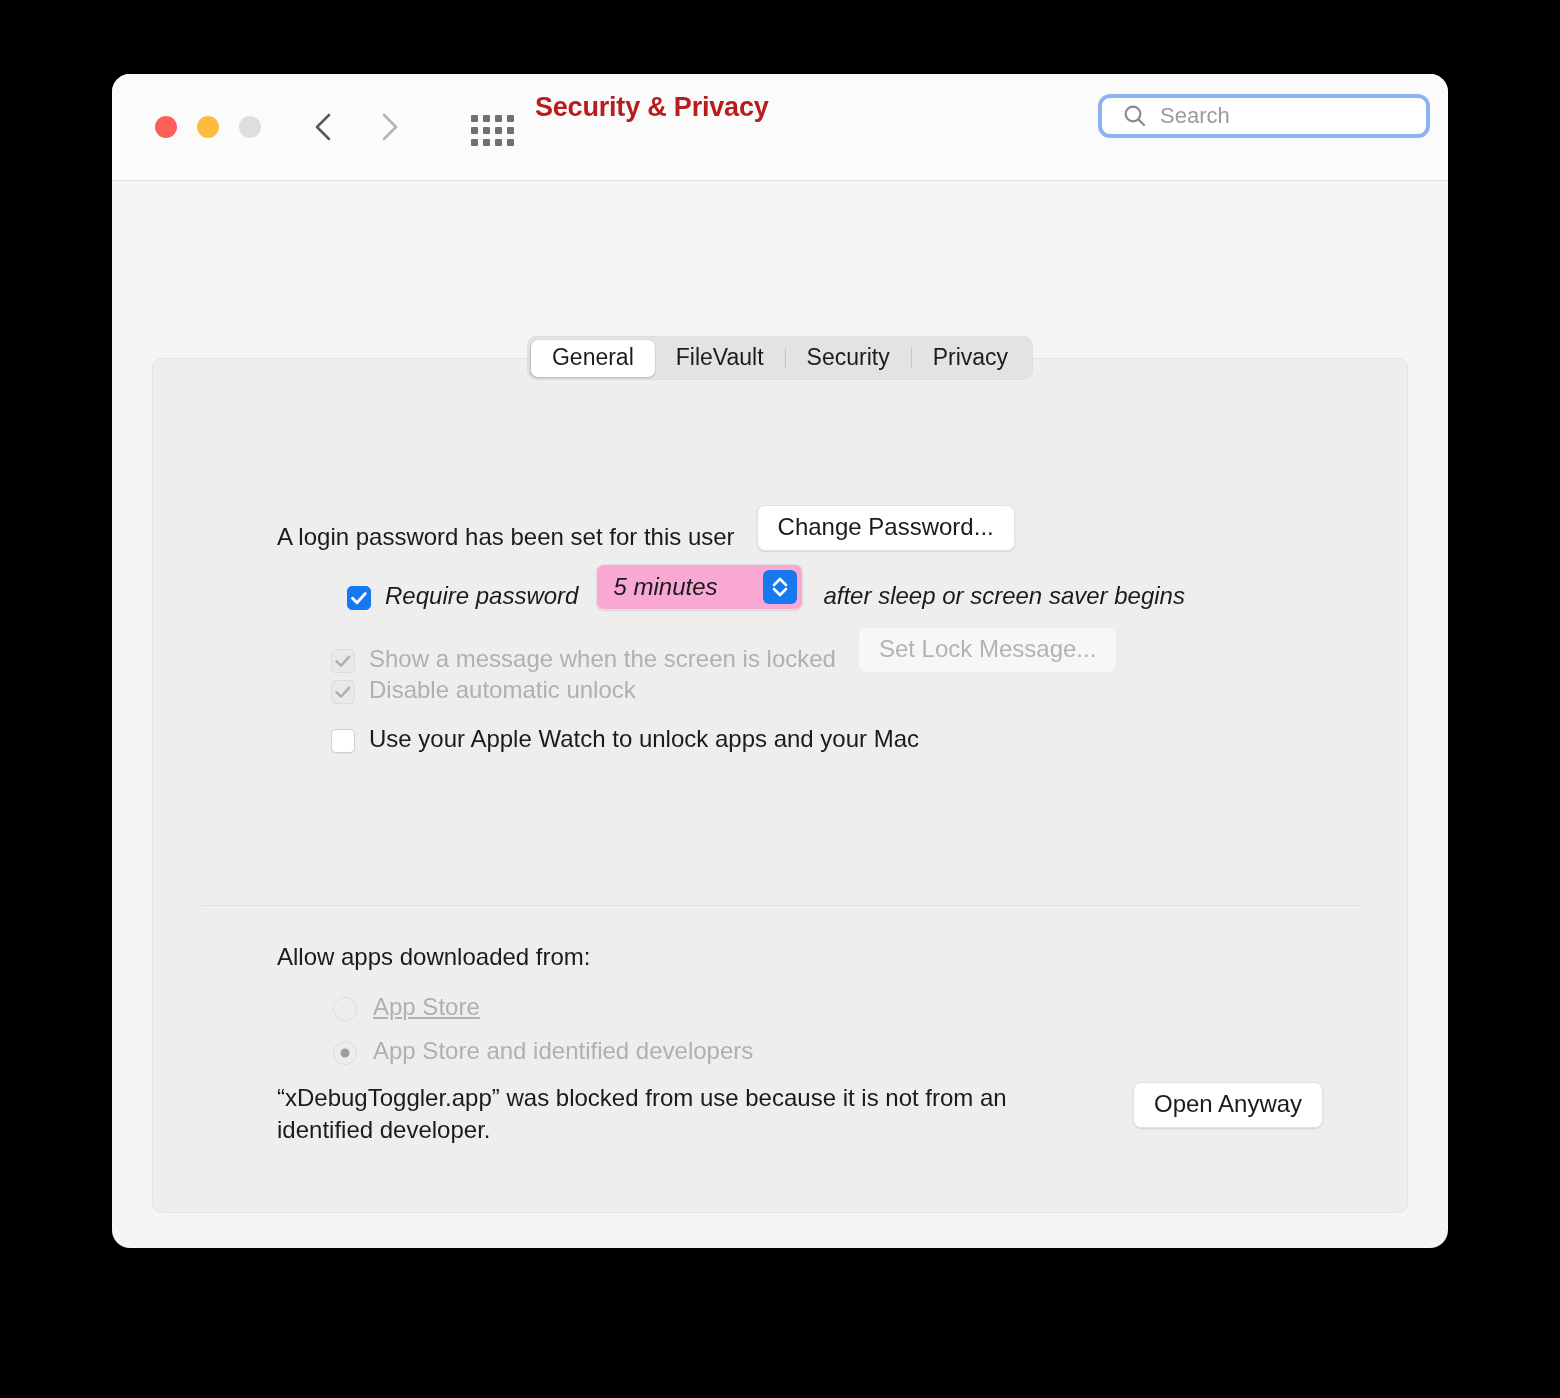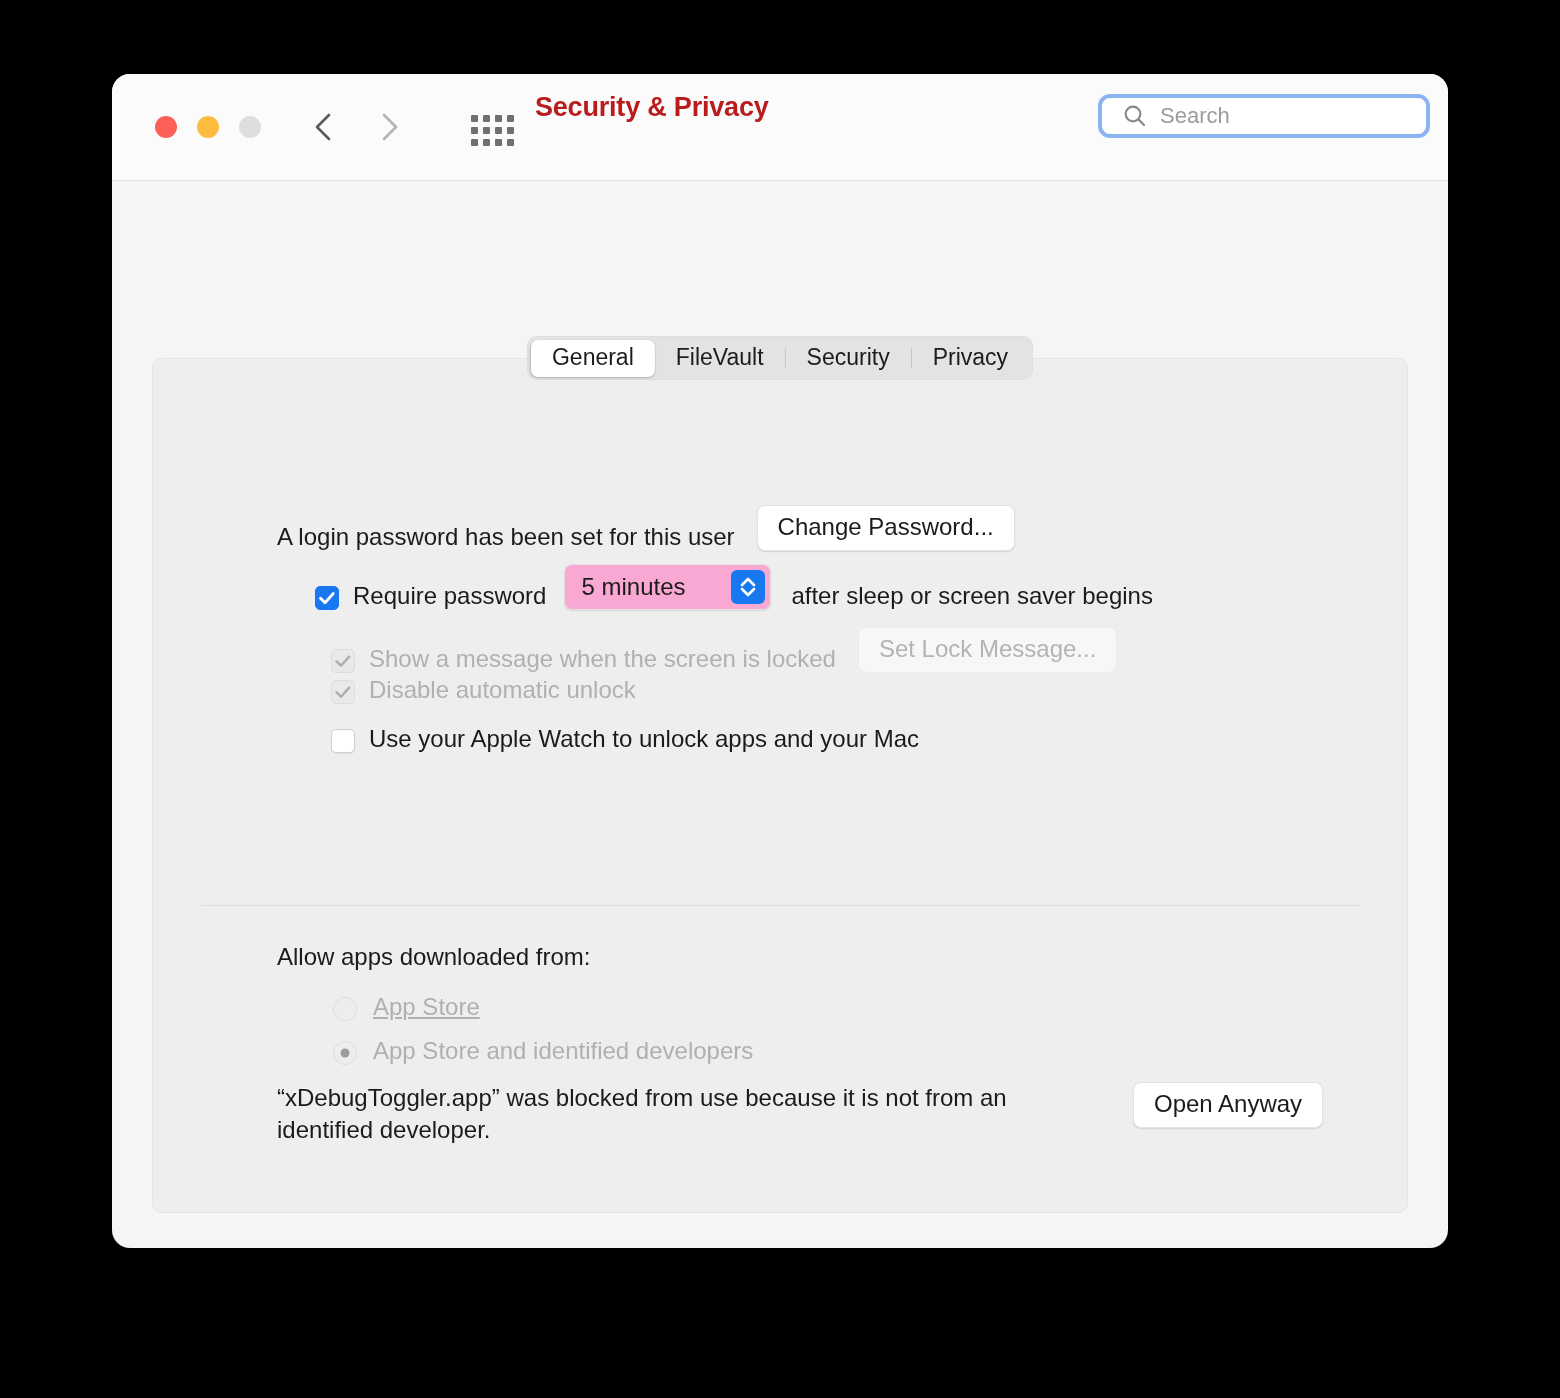--- a/index.html
+++ b/index.html
@@ -352,21 +352,21 @@
       <div class="tab">Privacy</div>
     </div>
 
     <div class="panel">
 
       <div class="row" style="left:124px; top:146px;">
         <span class="label-text">A login password has been set for this user</span>
         <button class="btn" style="margin-left:22px;">Change Password...</button>
       </div>
 
-      <div class="row" style="left:162px; top:205px;">
+      <div class="row" style="left:194px; top:205px;font-style:italic;">
         <span class="cb on">
           <svg width="22" height="22" viewBox="0 0 22 22">
               <path d="M4.5 11.3 L9 15.7 L17.2 6.6" fill="none" stroke="#ffffff" stroke-width="2.9" stroke-linecap="round" stroke-linejoin="round"></path>
             </svg>
         </span>
         <span class="label-text" style="margin-left:14px;">Require password</span>
         <span class="stepper" style="margin-left:18px;">
           <span class="value">5 minutes</span>
           <span class="arrows">
             <svg width="22" height="26" viewBox="0 0 22 26">

